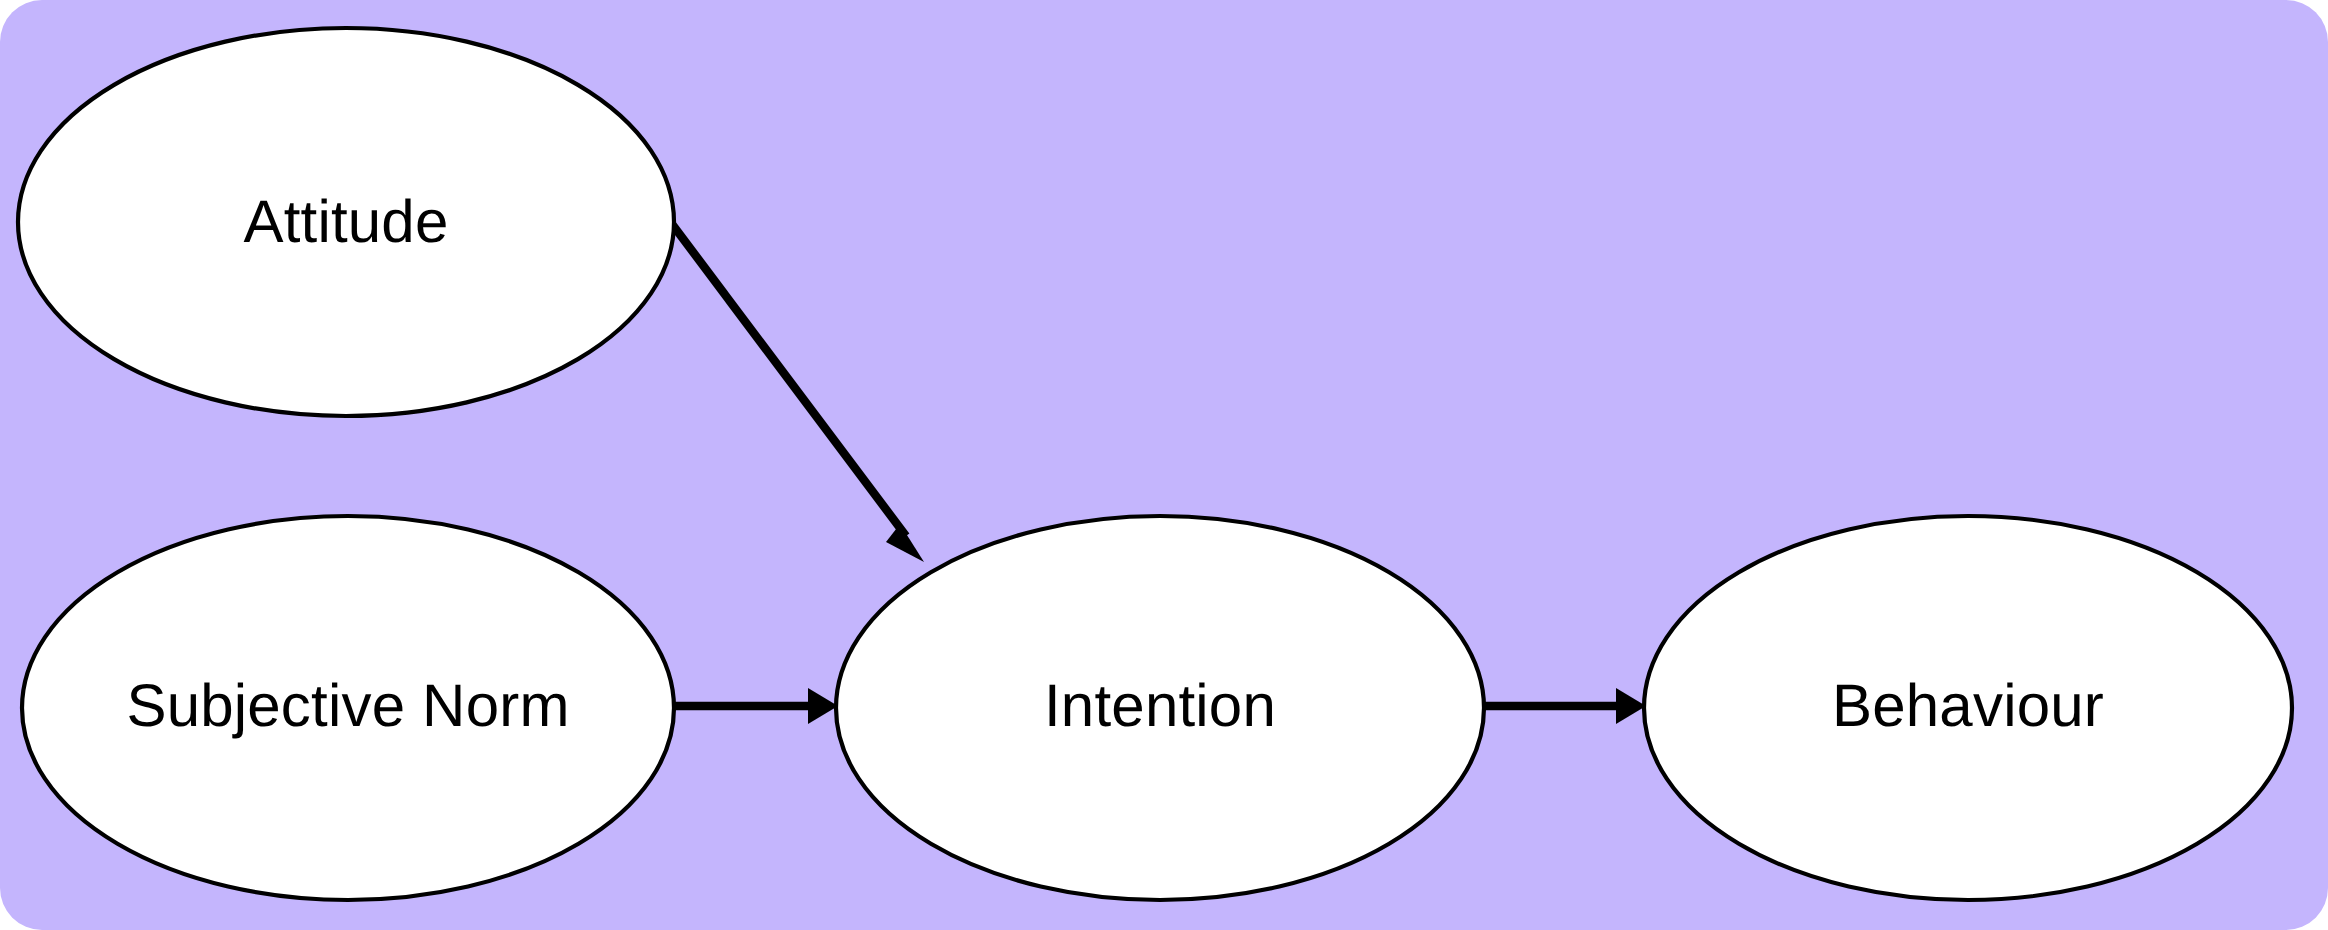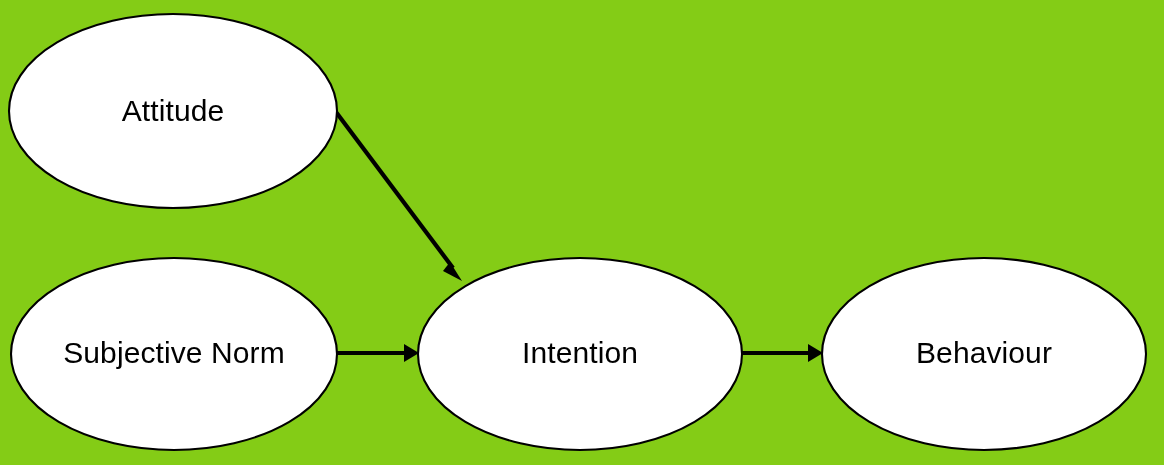--- a/index.html
+++ b/index.html
@@ -10,21 +10,22 @@
   body {
     width: 1164px;
     height: 465px;
     font-family: "Liberation Sans", sans-serif;
     overflow: hidden;
   }
   #diagram-root {
     position: relative;
     width: 1164px;
     height: 465px;
-    background: #84cc16;
+    background: #c4b5fd;
+    border-radius: 21px;
   }
   svg#tpb-diagram {
     display: block;
     width: 1164px;
     height: 465px;
   }
   .node-shape {
     fill: #ffffff;
     stroke: #000000;
     stroke-width: 2.1;

